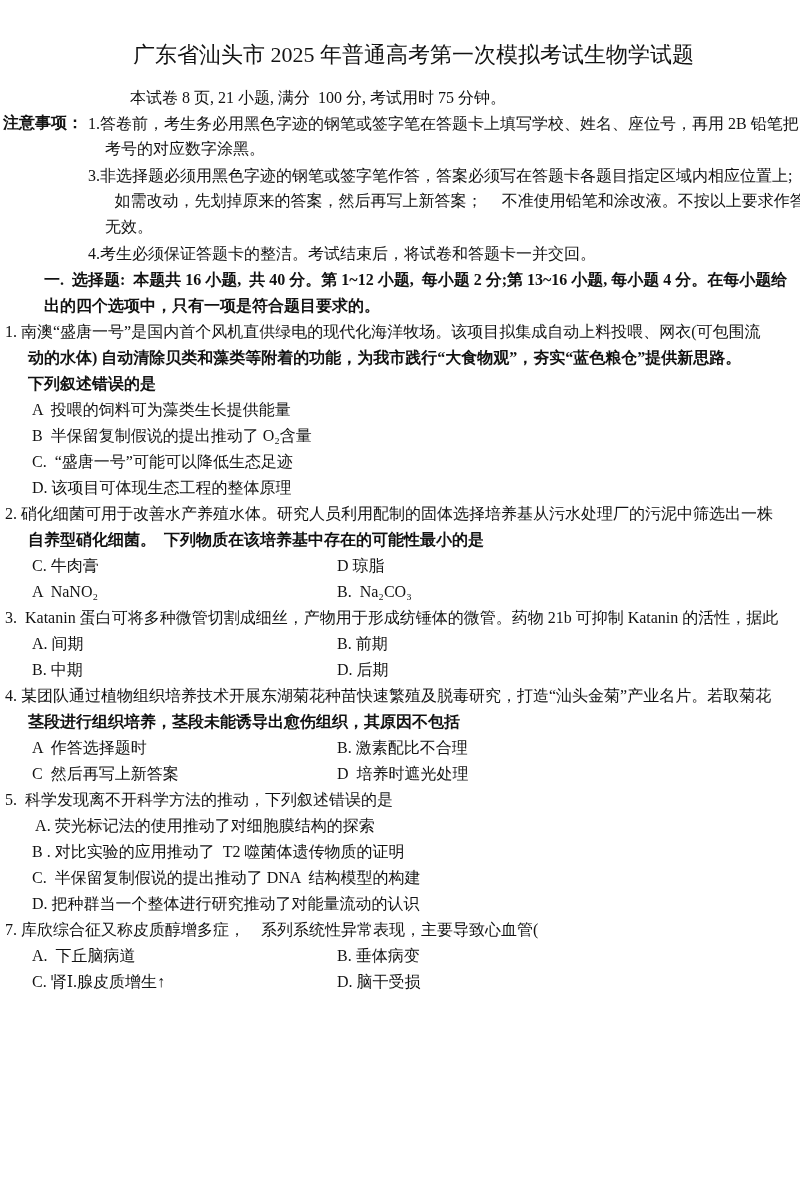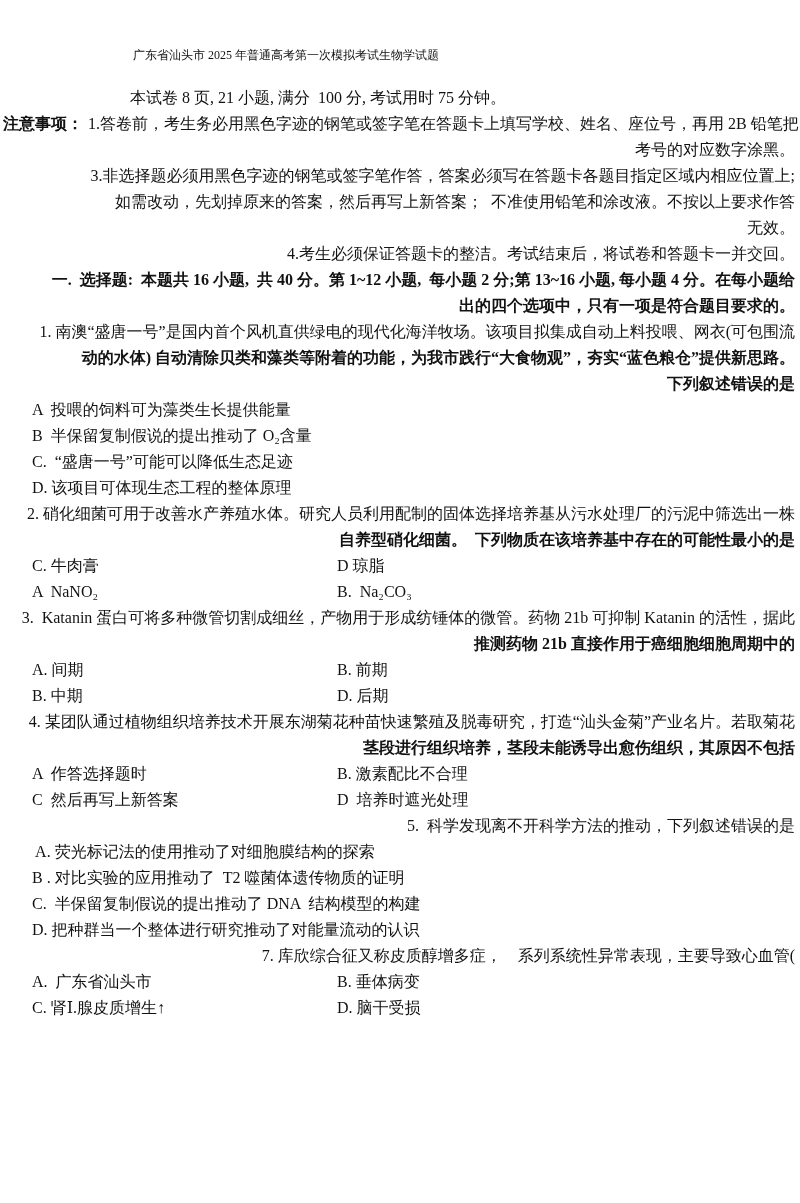--- a/index.html
+++ b/index.html
@@ -4,29 +4,29 @@
 <style>
   html,body{margin:0;padding:0;}
   body{
     width:800px;height:1203px;
     background:#ffffff;color:#121212;
     font-family:"Liberation Serif","DejaVu Serif",serif;
     font-size:16px;line-height:26px;
     overflow:hidden;
   }
   .page{width:790px;height:1161px;padding:42px 5px 0 5px;}
-  .line{white-space:pre;text-align:right;}
+  .line{white-space:pre;}
   .title{
-    font-size:12px;line-height:26px;margin-left:128px;white-space:pre;
+    font-size:22px;line-height:26px;margin-left:128px;white-space:pre;
   }
   .subtitle{margin-top:17px;margin-left:125px;white-space:pre;}
   .notices{position:relative;padding-left:83px;}
-  .notice-label{position:absolute;left:-2px;top:0;font-weight:bold;white-space:pre;}
-  .cont17{}
-  .sec-head .line{font-weight:bold;}
+  .notice-label{position:absolute;left:-2px;top:0;font-weight:bold;white-space:pre;font-family:Liberation Mono, monospace;}
+  .cont17{margin-left:17px;font-family:Liberation Mono, monospace;}
+  .sec-head .line{font-weight:bold;margin-left:39px;}
   .cont27{margin-left:27px;}
   .qcont{margin-left:23px;font-weight:bold;}
   .opt-row{display:flex;margin-left:27px;}
   .opt-cell{white-space:pre;}
   .c1{flex:0 0 305px;width:305px;}
 </style>
 </head>
 <body>
 
 <div class="page">
@@ -78,21 +78,20 @@
           <div class="opt-cell c1">C. 牛肉膏</div>
           <div class="opt-cell">D 琼脂</div>
         </div>
         <div class="opt-row">
           <div class="opt-cell c1">A  NaNO₂</div>
           <div class="opt-cell">B.  Na₂CO₃</div>
         </div>
       </div>
       <div>
         <div class="line">3.  Katanin 蛋白可将多种微管切割成细丝，产物用于形成纺锤体的微管。药物 21b 可抑制 Katanin 的活性，据此</div>
-        <div class="line qcont">推测药物 21b 直接作用于癌细胞细胞周期中的</div>
         <div class="opt-row">
           <div class="opt-cell c1">A. 间期</div>
           <div class="opt-cell">B. 前期</div>
         </div>
         <div class="opt-row">
           <div class="opt-cell c1">B. 中期</div>
           <div class="opt-cell">D. 后期</div>
         </div>
       </div>
       <div>
@@ -118,21 +117,21 @@
         <div class="opt-row">
           <div class="opt-cell">C.  半保留复制假说的提出推动了 DNA  结构模型的构建</div>
         </div>
         <div class="opt-row">
           <div class="opt-cell">D. 把种群当一个整体进行研究推动了对能量流动的认识</div>
         </div>
       </div>
       <div>
         <div class="line">7. 库欣综合征又称皮质醇增多症，    系列系统性异常表现，主要导致心血管(</div>
         <div class="opt-row">
-          <div class="opt-cell c1">A.  广东省汕头市</div>
+          <div class="opt-cell c1">A.  下丘脑病道</div>
           <div class="opt-cell">B. 垂体病变</div>
         </div>
         <div class="opt-row">
           <div class="opt-cell c1">C. 肾Ⅰ.腺皮质增生↑</div>
           <div class="opt-cell">D. 脑干受损</div>
         </div>
       </div>
     </div>
 </div>
 

